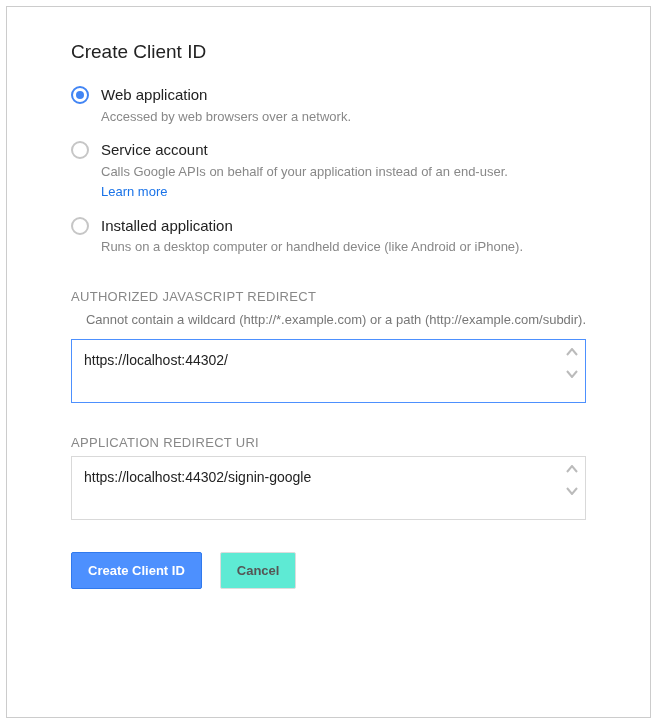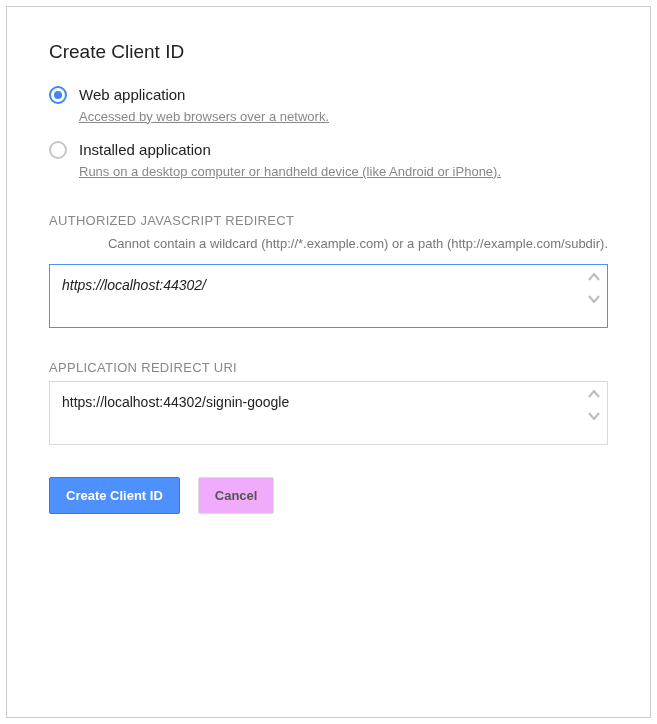--- a/index.html
+++ b/index.html
@@ -7,21 +7,21 @@
       font-family: Arial, "Helvetica Neue", Helvetica, sans-serif;
       background: #fff;
       width: 657px;
       height: 724px;
       padding: 6px;
     }
     .dialog {
       border: 1px solid #ccc;
       width: 100%;
       height: 100%;
-      padding: 34px 42px;
+      padding: 34px 64px;
     }
     .heading {
       font-size: 19px;
       color: #222;
       font-weight: 400;
       margin-bottom: 22px;
     }
     .section-label {
       font-size: 13px;
       color: #888;
@@ -68,21 +68,20 @@
     .radio-label {
       font-size: 15px;
       color: #222;
       line-height: 1.3;
     }
     .radio-desc {
       font-size: 13px;
       color: #888;
       line-height: 1.5;
       margin-top: 2px;
-      text-decoration: underline;
     }
     .learn-more {
       font-size: 13px;
       color: #1a73e8;
       text-decoration: none;
       display: inline-block;
       margin-top: 1px;
     }
     .txt-area-wrap {
       position: relative;
@@ -92,21 +91,21 @@
       width: 100%;
       height: 64px;
       border: 1px solid #d9d9d9;
       padding: 12px 28px 12px 12px;
       font-size: 14px;
       font-family: inherit;
       color: #222;
       resize: none;
       outline: none;
     }
-    .txt-area.focused { border-color: #4d90fe; font-style: italic; }
+    .txt-area.focused { border-color: #4d90fe; }
     .spinner {
       position: absolute;
       right: 6px;
       top: 6px;
       display: flex;
       flex-direction: column;
       gap: 8px;
       color: #bbb;
     }
     .spin-btn {
@@ -129,21 +128,21 @@
       border-radius: 2px;
       cursor: pointer;
       border: 1px solid transparent;
     }
     .btn-primary {
       background: #4d90fe;
       color: #fff;
       border-color: #3079ed;
     }
     .btn-secondary {
-      background: #f0abfc;
+      background: #5eead4;
       color: #555;
       border-color: #dcdcdc;
     }
   </style>
 </head>
 <body>
 
 <div class="dialog">
 
   <h1 class="heading">Create Client ID</h1>
@@ -152,20 +151,31 @@
   <div class="radio-group">
 
     <div class="radio-option selected">
       <div class="radio-circle"></div>
       <div class="radio-body">
         <div class="radio-label">Web application</div>
         <div class="radio-desc">Accessed by web browsers over a network.</div>
       </div>
     </div>
 
+    <div class="radio-option">
+      <div class="radio-circle"></div>
+      <div class="radio-body">
+        <div class="radio-label">Service account</div>
+        <div class="radio-desc">
+          <span>Calls Google APIs on behalf of your application instead of an end-user.</span>
+          <br>
+          <a href="#" class="learn-more">Learn more</a>
+        </div>
+      </div>
+    </div>
 
     <div class="radio-option">
       <div class="radio-circle"></div>
       <div class="radio-body">
         <div class="radio-label">Installed application</div>
         <div class="radio-desc">Runs on a desktop computer or handheld device (like Android or iPhone).</div>
       </div>
     </div>
 
   </div>

